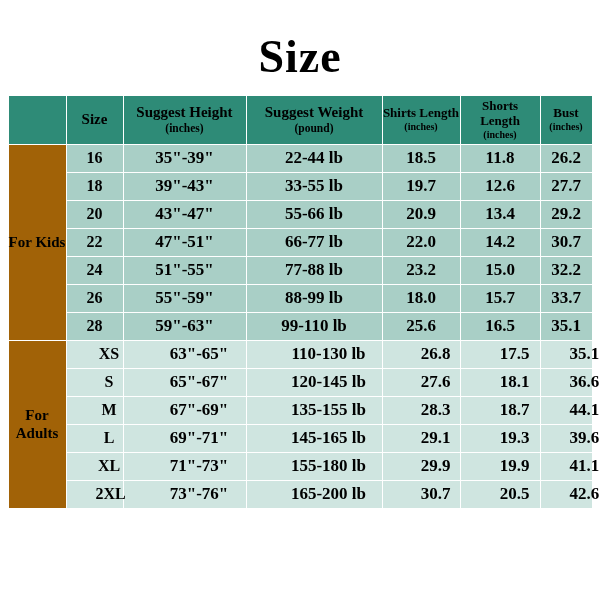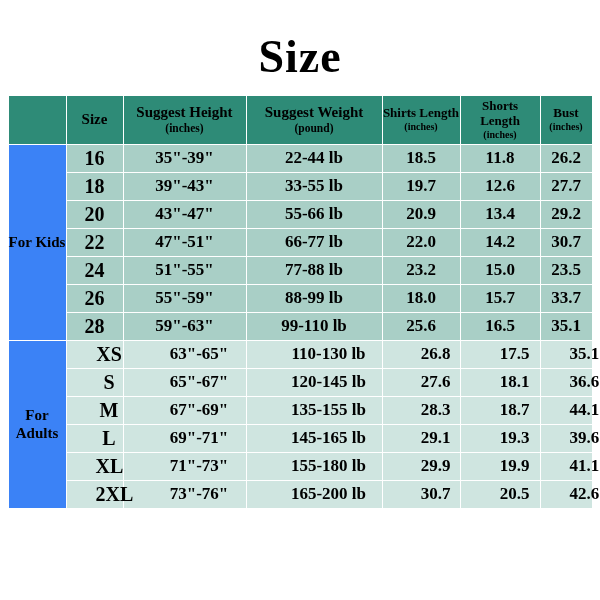--- a/index.html
+++ b/index.html
@@ -67,41 +67,41 @@
   .hdr.h-small .h-main {
     font-size: 13px;
   }
   .hdr.h-small .h-sub {
     font-size: 10px;
   }
   .hdr.h-corner {
     background: #2e8b77;
   }
   .grp {
-    background: #3b82f6;
+    background: #a16207;
     color: #ffffff;
     font-weight: bold;
     font-size: 15px;
     line-height: 1.2;
   }
   .row-kids td.cell {
     background: #a9cfc6;
     height: 27px;
     font-size: 17px;
     font-weight: bold;
   }
   .row-adults td.cell {
     background: #cfe5e0;
     height: 27px;
     font-size: 17px;
     font-weight: bold;
     padding-left: 29px;
   }
   td.cell.size-col {
-    font-size: 20px;
+    font-size: 16px;
   }
 </style>
 </head>
 <body>
 
 <div class="page">
 
   <h1 class="title">Size</h1>
 
   <table class="size-table">
@@ -178,21 +178,21 @@
         <td class="cell">22.0</td>
         <td class="cell">14.2</td>
         <td class="cell">30.7</td>
       </tr>
       <tr class="row-kids">
         <td class="cell size-col">24</td>
         <td class="cell">51"-55"</td>
         <td class="cell">77-88 lb</td>
         <td class="cell">23.2</td>
         <td class="cell">15.0</td>
-        <td class="cell">23.5</td>
+        <td class="cell">32.2</td>
       </tr>
       <tr class="row-kids">
         <td class="cell size-col">26</td>
         <td class="cell">55"-59"</td>
         <td class="cell">88-99 lb</td>
         <td class="cell">18.0</td>
         <td class="cell">15.7</td>
         <td class="cell">33.7</td>
       </tr>
       <tr class="row-kids">

